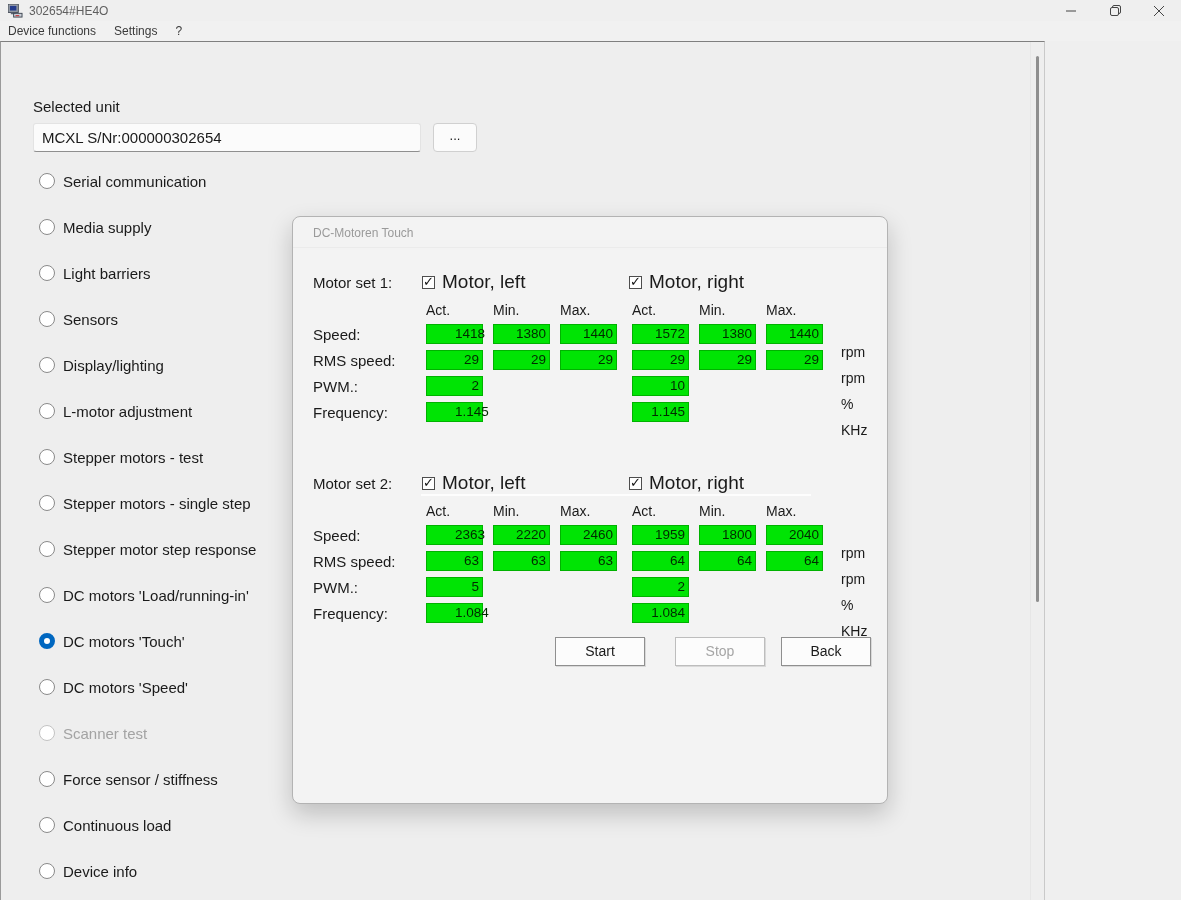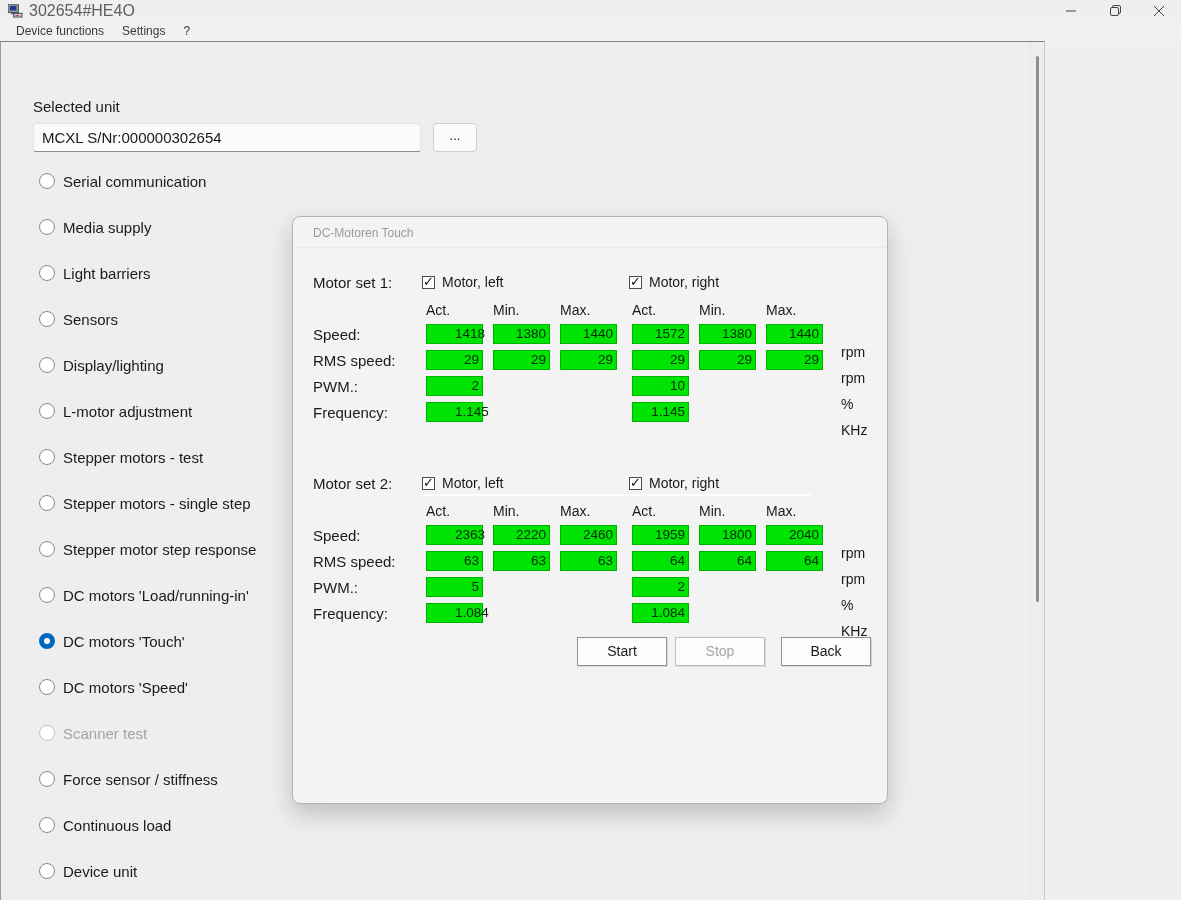--- a/index.html
+++ b/index.html
@@ -3,27 +3,27 @@
 <meta charset="utf-8">
 <style>
   * { margin:0; padding:0; box-sizing:border-box; }
   html,body { width:1181px; height:900px; overflow:hidden;
     font-family:"Liberation Sans","DejaVu Sans",sans-serif; color:#1a1a1a; background:#efefef; }
 
   
   .titlebar { position:absolute; left:0; top:0; width:1181px; height:21px; background:#efefef;
     display:flex; align-items:center; }
   .app-icon { width:15px; height:14px; margin:0 6px 0 8px; }
-  .title-text { font-size:16px; color:#5f5f5f; }
+  .title-text { font-size:12px; color:#5f5f5f; }
   .caption-btns { position:absolute; right:0; top:0; height:21px; display:flex; }
   .cap-btn { width:44px; height:21px; display:flex; align-items:center; justify-content:center; color:#454545; }
   .menubar { position:absolute; left:0; top:21px; width:1181px; height:20px; background:#f1f1f1;
     display:flex; align-items:center; }
   .menu-item { font-size:12px; color:#3a3a3a; padding:2px 9px; }
-  .menu-item:first-child { padding-left:16px; }
+  .menu-item:first-child { padding-left:8px; }
 
   
   .client { position:absolute; left:0; top:41px; width:1045px; height:859px; background:#eeeeee;
     border-top:1px solid #7f7f7f; border-left:1px solid #9a9a9a; border-right:1px solid #c9c9c9; }
 
   .selected-unit-label { position:absolute; left:32px; top:56px; font-size:15px; }
   .unit-field { position:absolute; left:32px; top:81px; width:388px; height:29px; background:#fbfbfb;
     border:1px solid #e3e3e3; border-bottom:1px solid #8f8f8f; border-radius:3px;
     font-size:15px; line-height:27px; padding-left:8px; color:#1a1a1a; }
   .browse-btn { position:absolute; left:432px; top:81px; width:44px; height:29px; background:#fbfbfb;
@@ -51,41 +51,41 @@
   .mset { position:absolute; left:20px; width:560px; }
   .mset.s1 { top:55px; }
   .mset.s2 { top:256px; }
 
   .cbrow { display:flex; align-items:center; height:20px; margin-bottom:10px; position:relative; }
   .set-label { width:109px; font-size:15px; flex:none; }
   .cbgroup { display:flex; align-items:center; flex:none; }
   .cbgroup.left { width:207px; }
   .checkbox { width:13px; height:13px; background:#fff; border:1px solid #4d4d4d; margin-right:7px; position:relative; flex:none; }
   .check-glyph { position:absolute; left:0px; top:-3px; font-size:13px; color:#111; }
-  .cb-label { font-size:14px; }
+  .cb-label { font-size:19px; }
   .cb-sep { position:absolute; left:108px; top:21px; width:390px; height:2px; background:#fdfdfd; }
 
   .hrow { display:flex; height:16px; margin-bottom:6px; }
   .hspacer { width:113px; flex:none; }
   .hcell { width:57px; margin-left:10px; font-size:14px; color:#1a1a1a; flex:none; }
   .hcell.first { margin-left:0; }
   .hcell.grp { margin-left:15px; }
 
   .trow { display:flex; align-items:center; height:20px; margin-bottom:6px; }
   .row-label { width:113px; font-size:15px; flex:none; }
   .gcell { width:57px; height:20px; background:#00e404; border:1px solid #00b200; flex:none;
     font-size:13.5px; text-align:right; padding-right:3px; line-height:17px; margin-left:10px; color:#002a00; }
   .gcell.first { margin-left:0;padding-left:28px; }
   .gcell.grp { margin-left:15px; }
   .gcell:empty { visibility:hidden; }
   .unit { margin-left:18px; font-size:14px; flex:none;margin-top:36px; }
 
   .dlg-btn { position:absolute; top:420px; width:90px; height:29px; background:#fcfcfc;
     border:1px solid #8f8f8f; box-shadow:1px 1px 0 #d9d9d9; font-size:14px; text-align:center; line-height:27px; }
-  .dlg-btn.b0 { left:284px;text-align:center; }
+  .dlg-btn.b0 { left:262px;text-align:center; }
   .dlg-btn.b1 { left:382px; color:#a5a5a5; border-color:#bdbdbd; }
   .dlg-btn.b2 { left:488px; }
 </style>
 </head>
 <body>
 
 <div class="titlebar">
   <svg class="app-icon" viewBox="0 0 16 15">
     <rect x="0" y="0" width="11" height="9" fill="#9aa0a8" stroke="#3c4450" stroke-width="1"></rect>
     <rect x="2" y="2" width="7" height="5" fill="#233a8c"></rect>
@@ -183,21 +183,21 @@
     <div class="radio-item">
         <span class="radio"></span>
         <span class="radio-label">Force sensor / stiffness</span>
       </div>
     <div class="radio-item">
         <span class="radio"></span>
         <span class="radio-label">Continuous load</span>
       </div>
     <div class="radio-item">
         <span class="radio"></span>
-        <span class="radio-label">Device unit</span>
+        <span class="radio-label">Device info</span>
       </div>
   </div>
 
   <div class="scrollbar">
     <div class="scroll-thumb"></div>
   </div>
 </div>
 
 <div class="dialog">
   <div class="dlg-title">DC-Motoren Touch</div>

